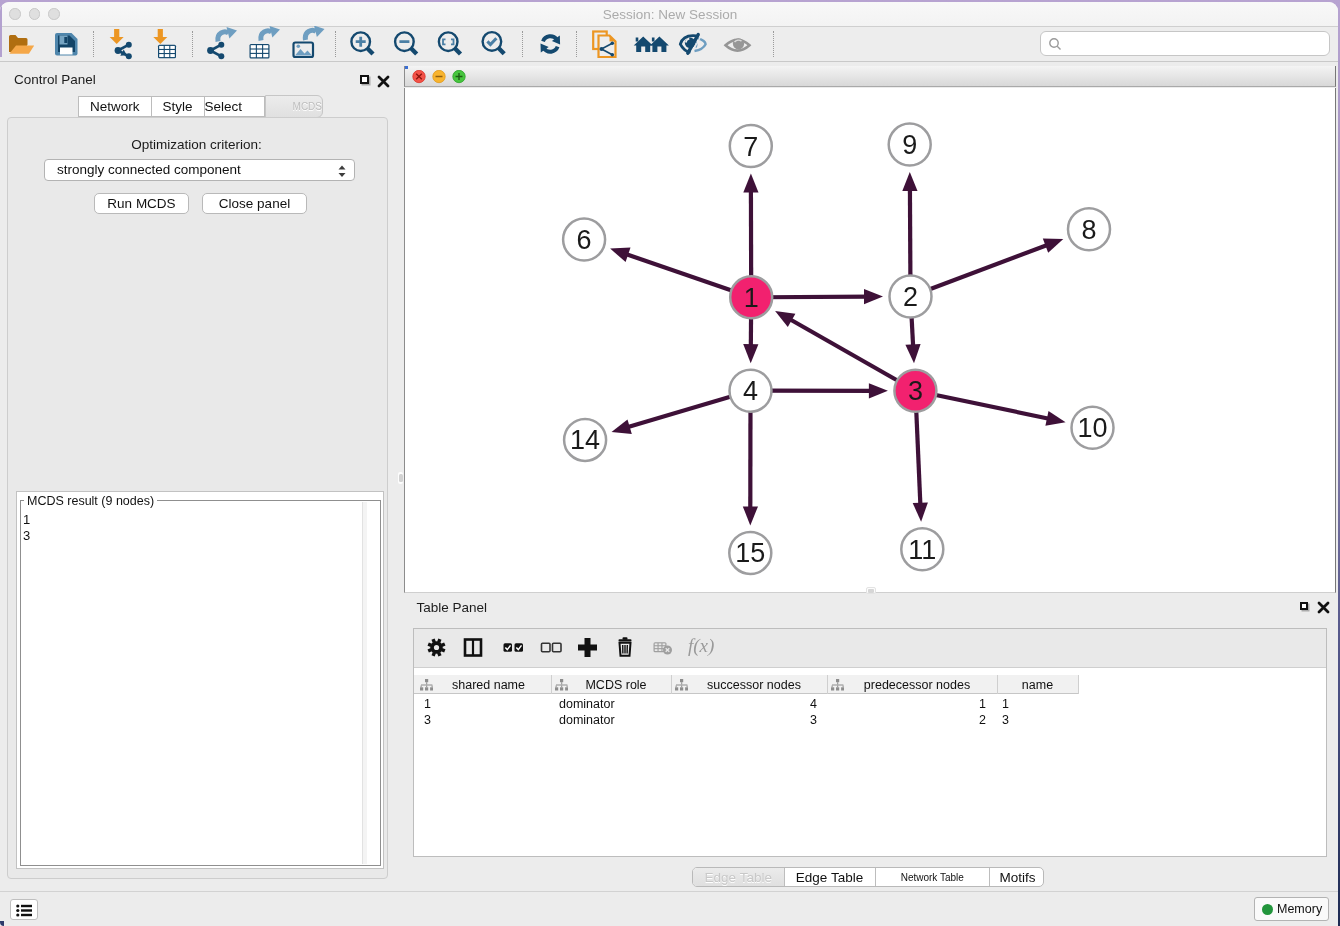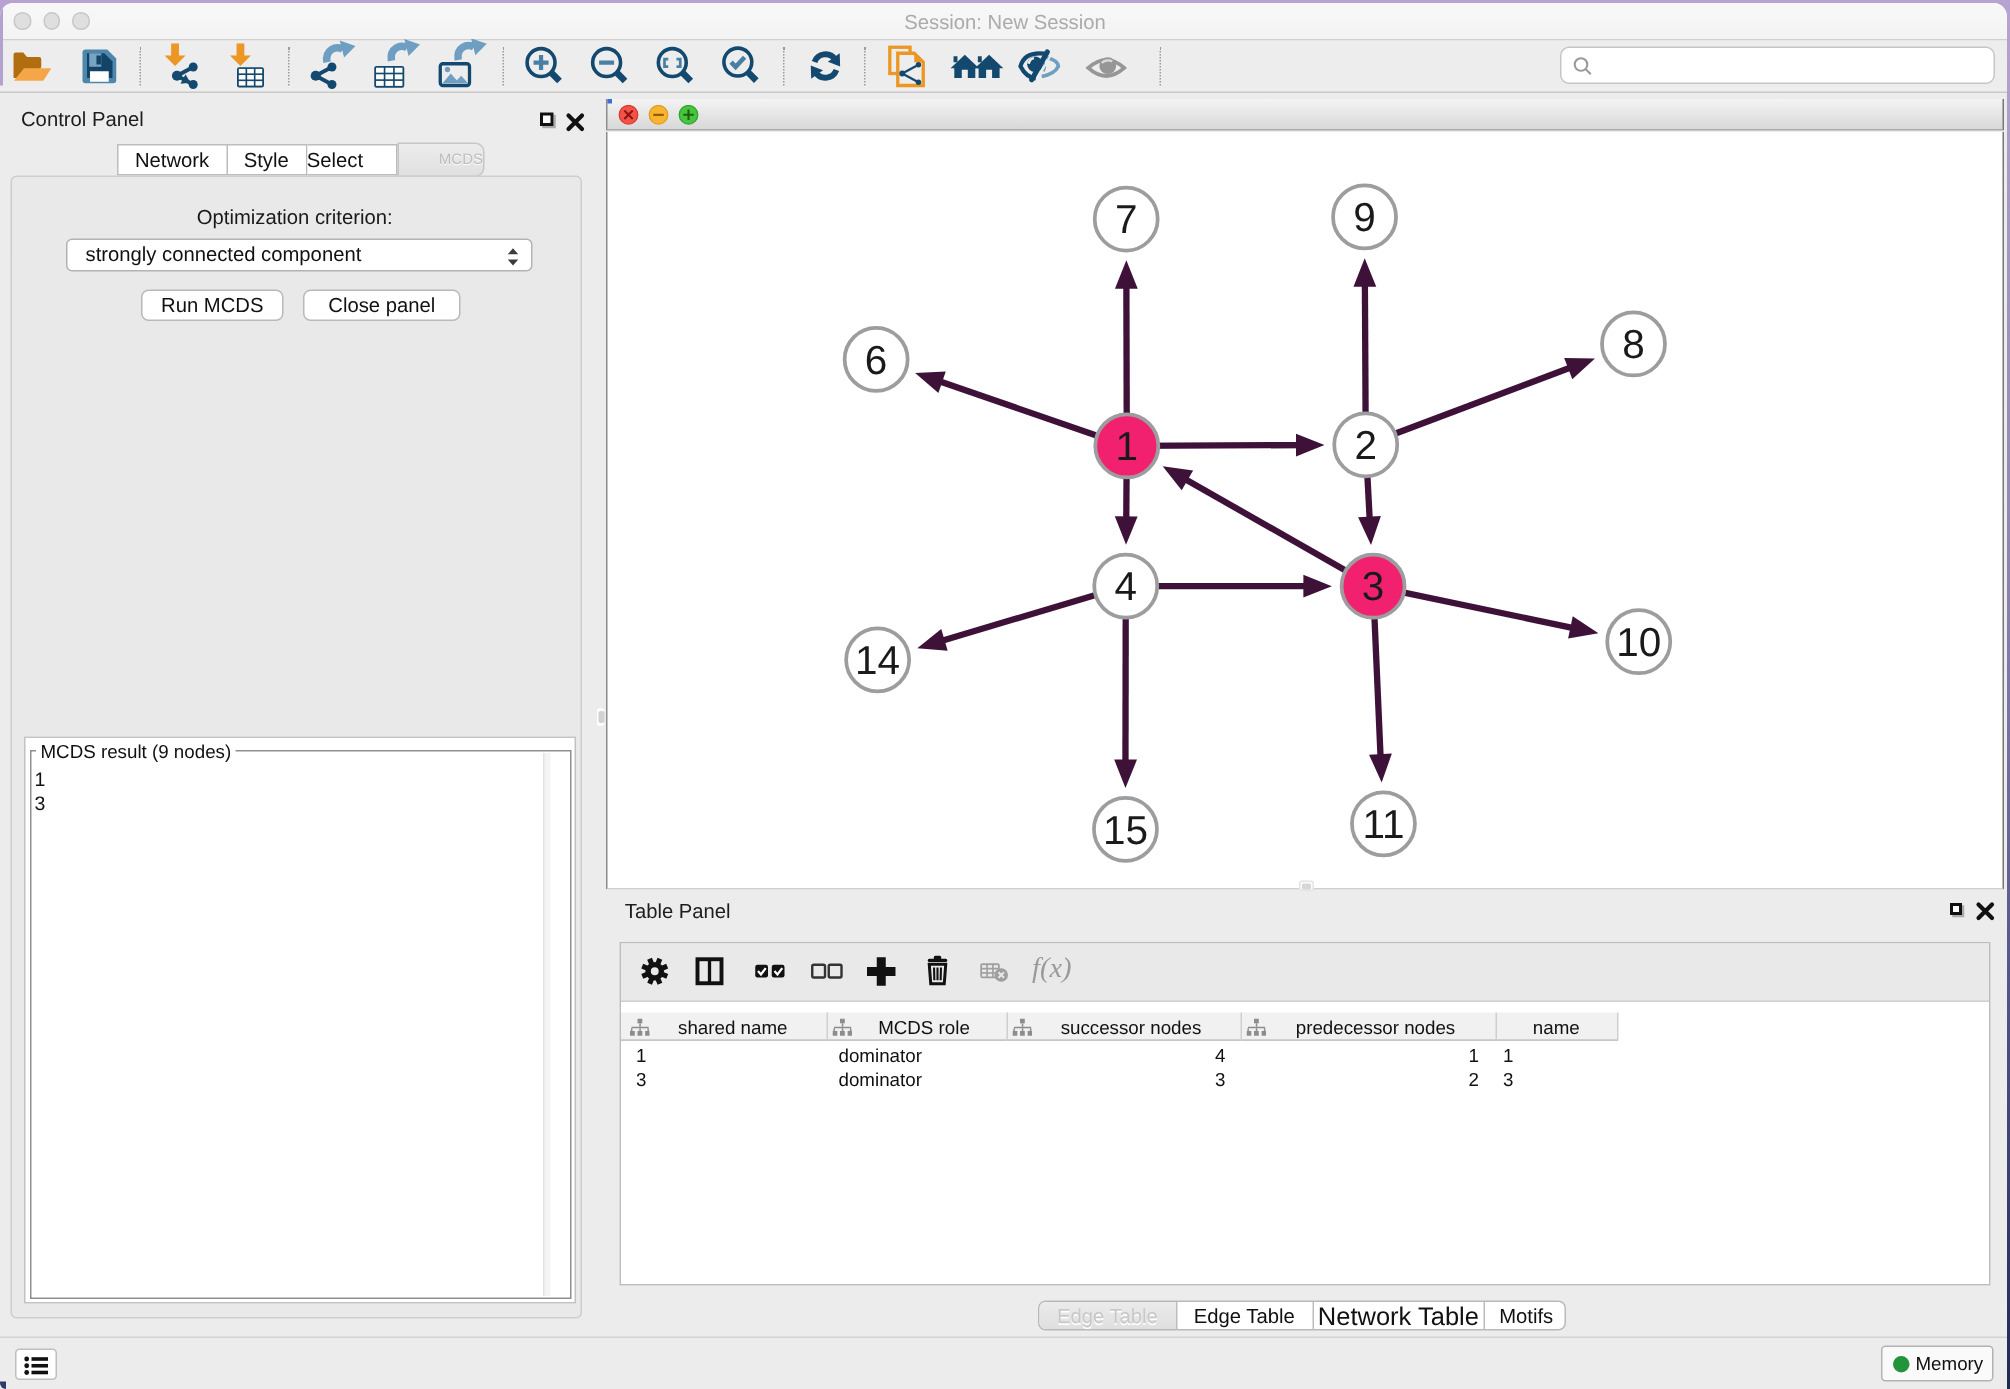--- a/index.html
+++ b/index.html
@@ -344,21 +344,21 @@
 <div class="abs rcell" style="left:1002px;top:697px">1</div>
 <div class="abs rcell" style="left:424px;top:713px">3</div>
 <div class="abs rcell" style="left:559px;top:713px">dominator</div>
 <div class="abs rcell" style="left:670px;top:713px;width:147px;text-align:right">3</div>
 <div class="abs rcell" style="left:827px;top:713px;width:159px;text-align:right">2</div>
 <div class="abs rcell" style="left:1002px;top:713px">3</div>
 
 <div class="abs" style="left:692px;top:866.5px;width:352px;height:20px;border:1px solid #b9b9b9;border-radius:5px;overflow:hidden;background:#fff">
  <div class="abs" style="left:0;top:0;width:91.5px;height:20px;background:linear-gradient(#ebebeb,#dedede);border-right:1px solid #bdbdbd;font-size:13.5px;text-align:center;line-height:19px;color:#c8c8c8;text-shadow:0 1px 0 #fff">Edge Table</div>
  <div class="abs" style="left:91.5px;top:0;width:91px;height:20px;border-right:1px solid #bdbdbd;font-size:13.5px;text-align:center;line-height:19px;color:#111">Edge Table</div>
- <div class="abs" style="left:182.5px;top:0;width:114.5px;height:20px;border-right:1px solid #bdbdbd;font-size:17px;text-align:center;line-height:19px;color:#111">Network Table</div>
+ <div class="abs" style="left:182.5px;top:0;width:114.5px;height:20px;border-right:1px solid #bdbdbd;font-size:10px;text-align:center;line-height:19px;color:#111">Network Table</div>
  <div class="abs" style="left:297px;top:0;width:55px;height:20px;font-size:13.5px;text-align:center;line-height:19px;color:#111">Motifs</div>
 </div>
 
 <div class="abs" style="left:0;top:891px;width:1340px;height:35px;background:#ececec;border-top:1px solid #d2d2d2"></div>
 <div class="abs" style="left:10px;top:899px;width:28px;height:21px;background:#fff;border:1px solid #bfbfbf;border-radius:3px">
  <svg width="16" height="13" style="position:absolute;left:5px;top:3.5px">
   <circle cx="1.8" cy="2" r="1.6" fill="#111"></circle>
           <rect x="5" y="0.8" width="11" height="2.4" fill="#111"></rect>
   <circle cx="1.8" cy="6.5" r="1.6" fill="#111"></circle>
           <rect x="5" y="5.3" width="11" height="2.4" fill="#111"></rect>

